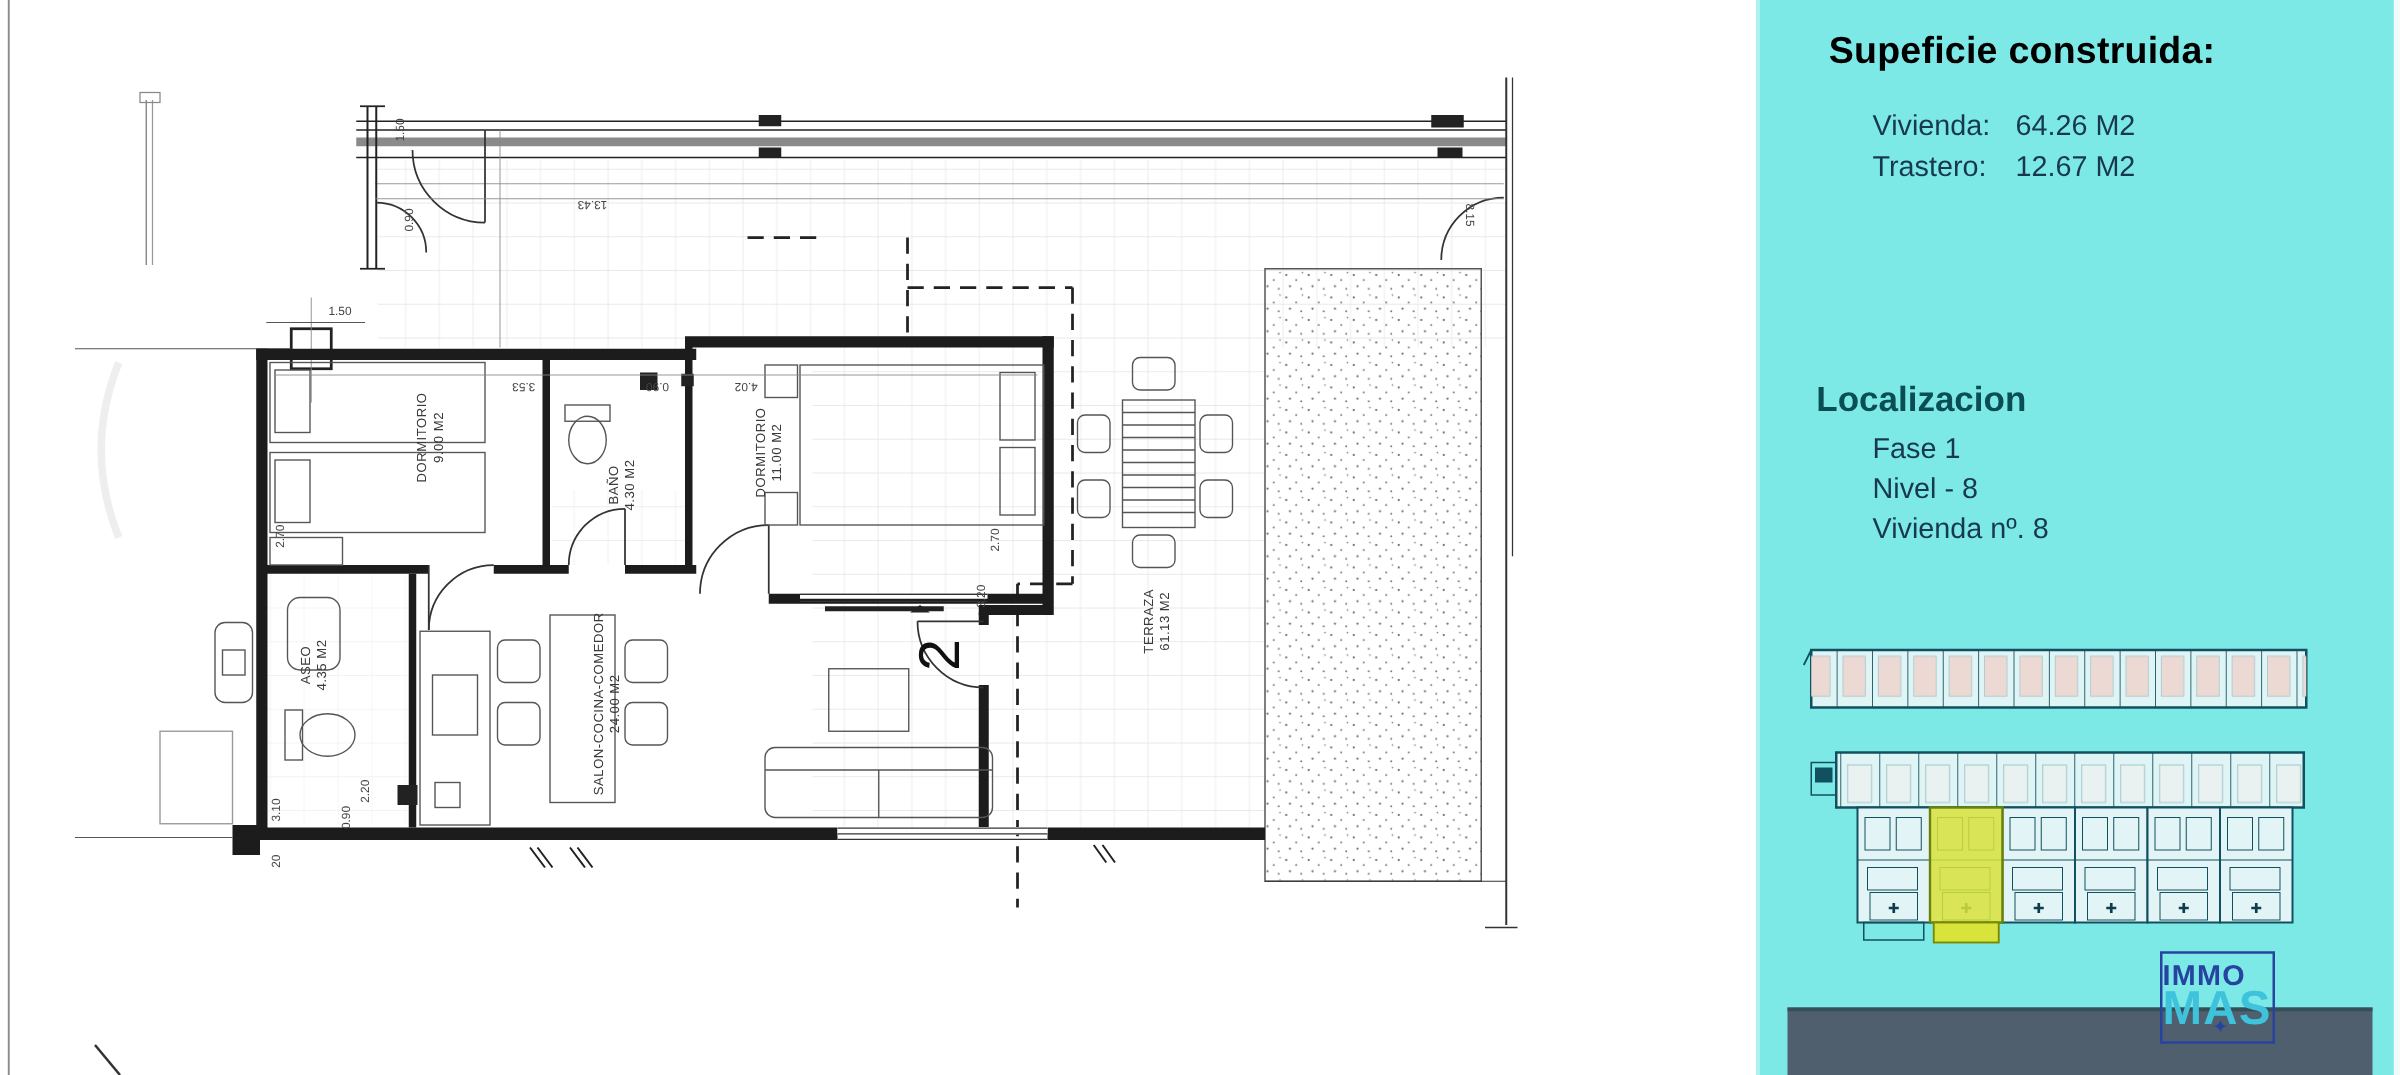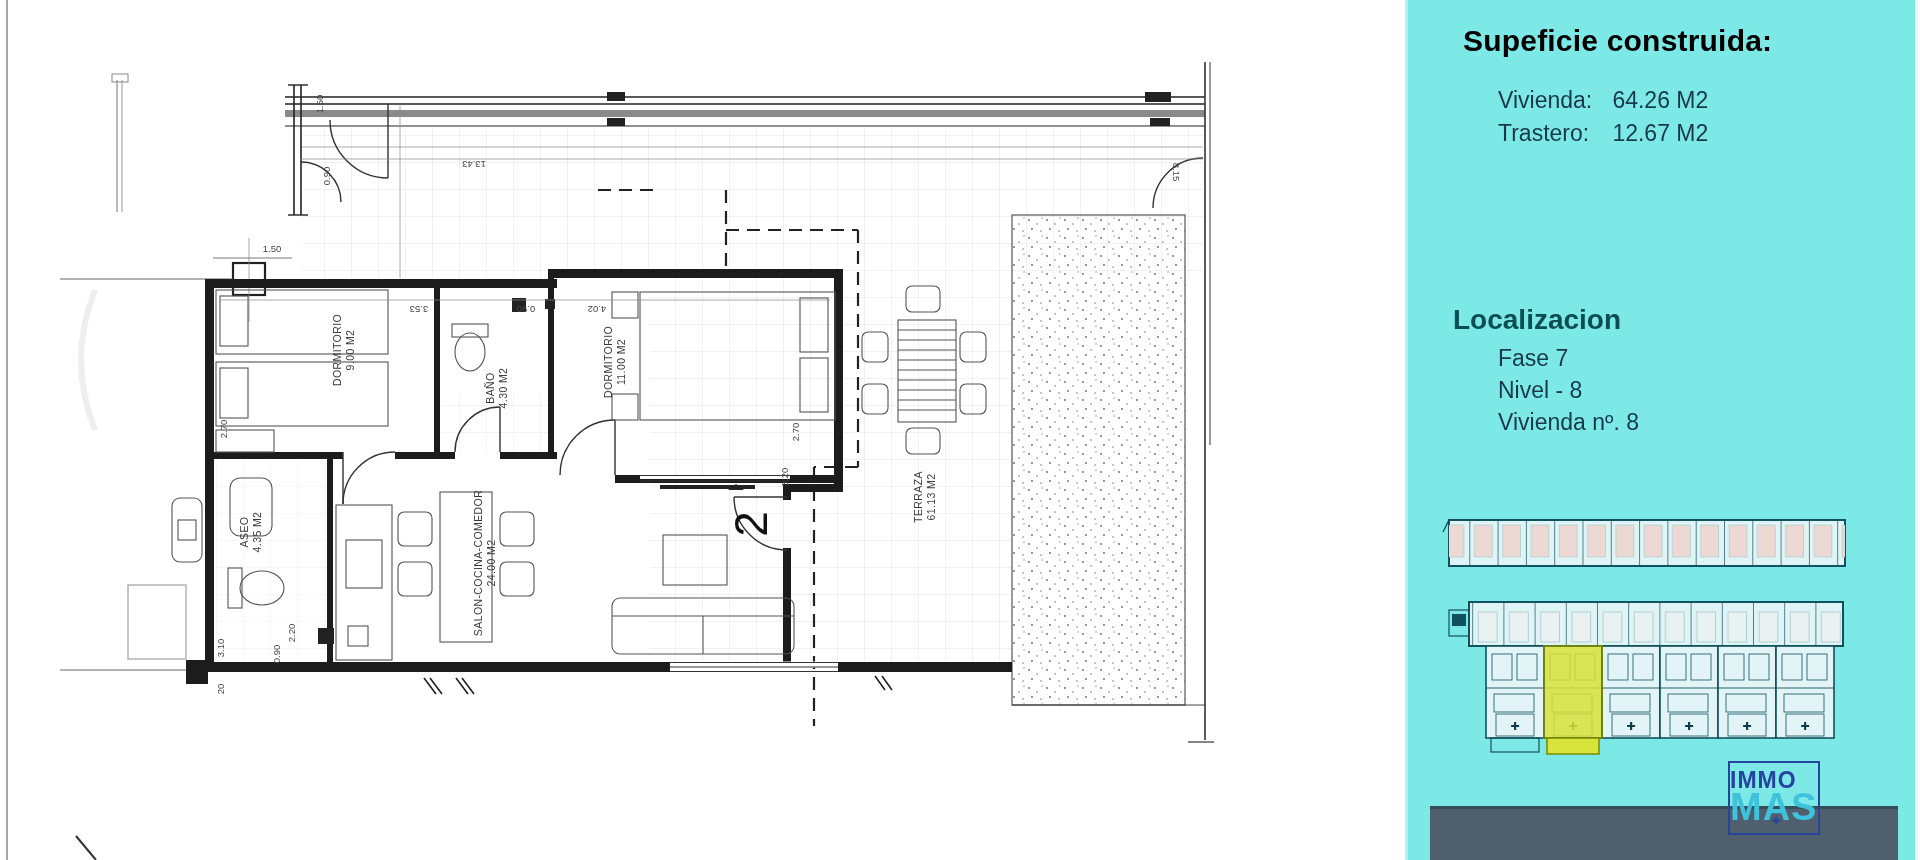--- a/index.html
+++ b/index.html
@@ -261,21 +261,21 @@
       </div>
       <div>
         <span class="lbl">Trastero:</span>
         <span>12.67 M2</span>
       </div>
     </div>
 
     <div class="sb-loc-title">Localizacion</div>
 
     <div class="sb-loc">
-      <div>Fase 7</div>
+      <div>Fase 1</div>
       <div>Nivel - 8</div>
       <div>Vivienda nº. 8</div>
     </div>
 
     <svg class="minimap" width="410" height="240" viewBox="0 0 410 240">
       <defs>
         <pattern id="gbay" width="28.3" height="46" patternUnits="userSpaceOnUse">
           <rect x="5" y="7" width="18" height="32" fill="#edd9d4" stroke="#9fc4c9" stroke-width="0.6"></rect>
           <line x1="0" y1="0" x2="0" y2="46" stroke="#11505f" stroke-width="1.4"></line>
         </pattern>

